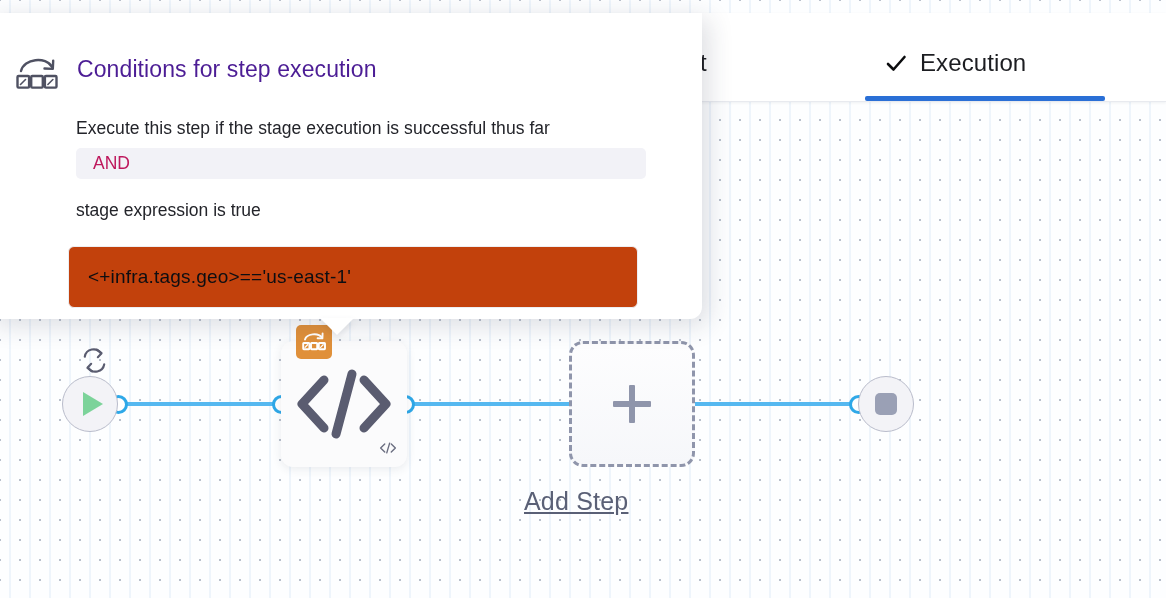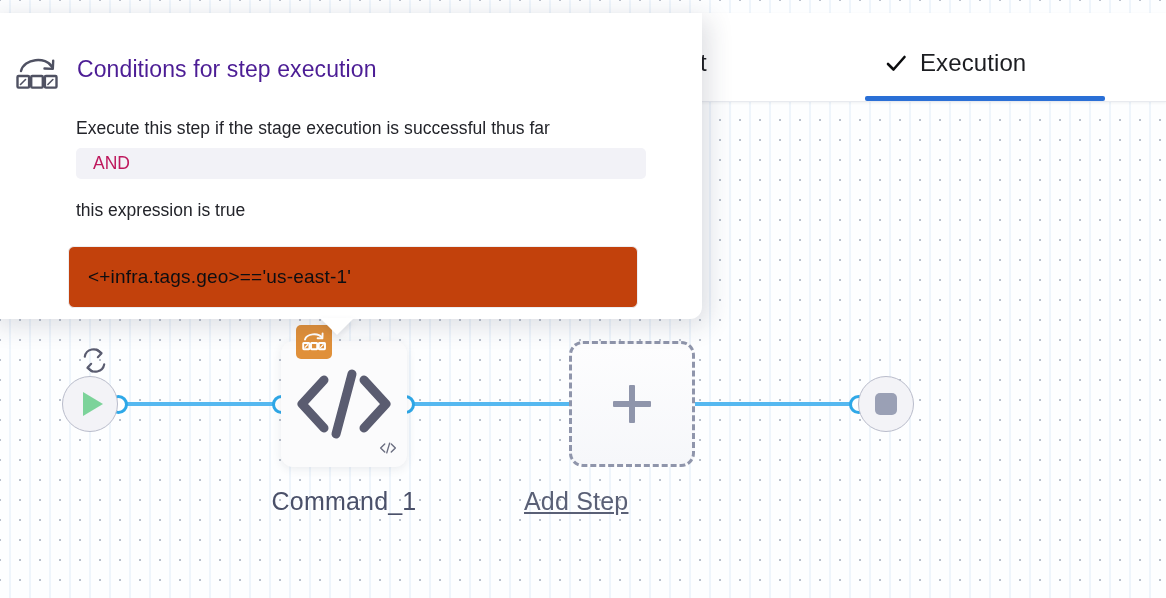--- a/index.html
+++ b/index.html
@@ -418,21 +418,20 @@
 
   <div id="cmd-retry">
     <svg viewBox="0 0 28 28" width="31" height="31" fill="none" stroke="#5a5c70" stroke-width="1.9" stroke-linecap="round" stroke-linejoin="round">
       <path d="M5.2 10.6 A8 8 0 0 1 19.8 7.6"></path>
       <polyline points="16.2,4.2 20.4,7.4 17.0,11.0"></polyline>
       <path d="M22.8 17.4 A8 8 0 0 1 8.2 20.4"></path>
       <polyline points="11.8,23.8 7.6,20.6 11.0,17.0"></polyline>
     </svg>
   </div>
 
-  <div id="cmd-label">Command_1</div>
 
   <div id="node-add">
     <div id="add-plus"></div>
   </div>
   <div id="add-label">Add Step</div>
 
   <div id="node-end">
     <div id="end-stop"></div>
   </div>
 
@@ -451,21 +450,21 @@
     </div>
 
     <div id="tt-title">Conditions for step execution</div>
 
     <div id="tt-line1">Execute this step if the stage execution is successful thus far</div>
 
     <div id="tt-and">
       <span id="tt-and-text">AND</span>
     </div>
 
-    <div id="tt-line2">this expression is true</div>
+    <div id="tt-line2">stage expression is true</div>
 
     <div id="tt-expr">
       <span id="tt-expr-text">&lt;+infra.tags.geo&gt;=='us-east-1'</span>
     </div>
 
     <div id="tooltip-notch"></div>
   </div>
 
 </div>
 

